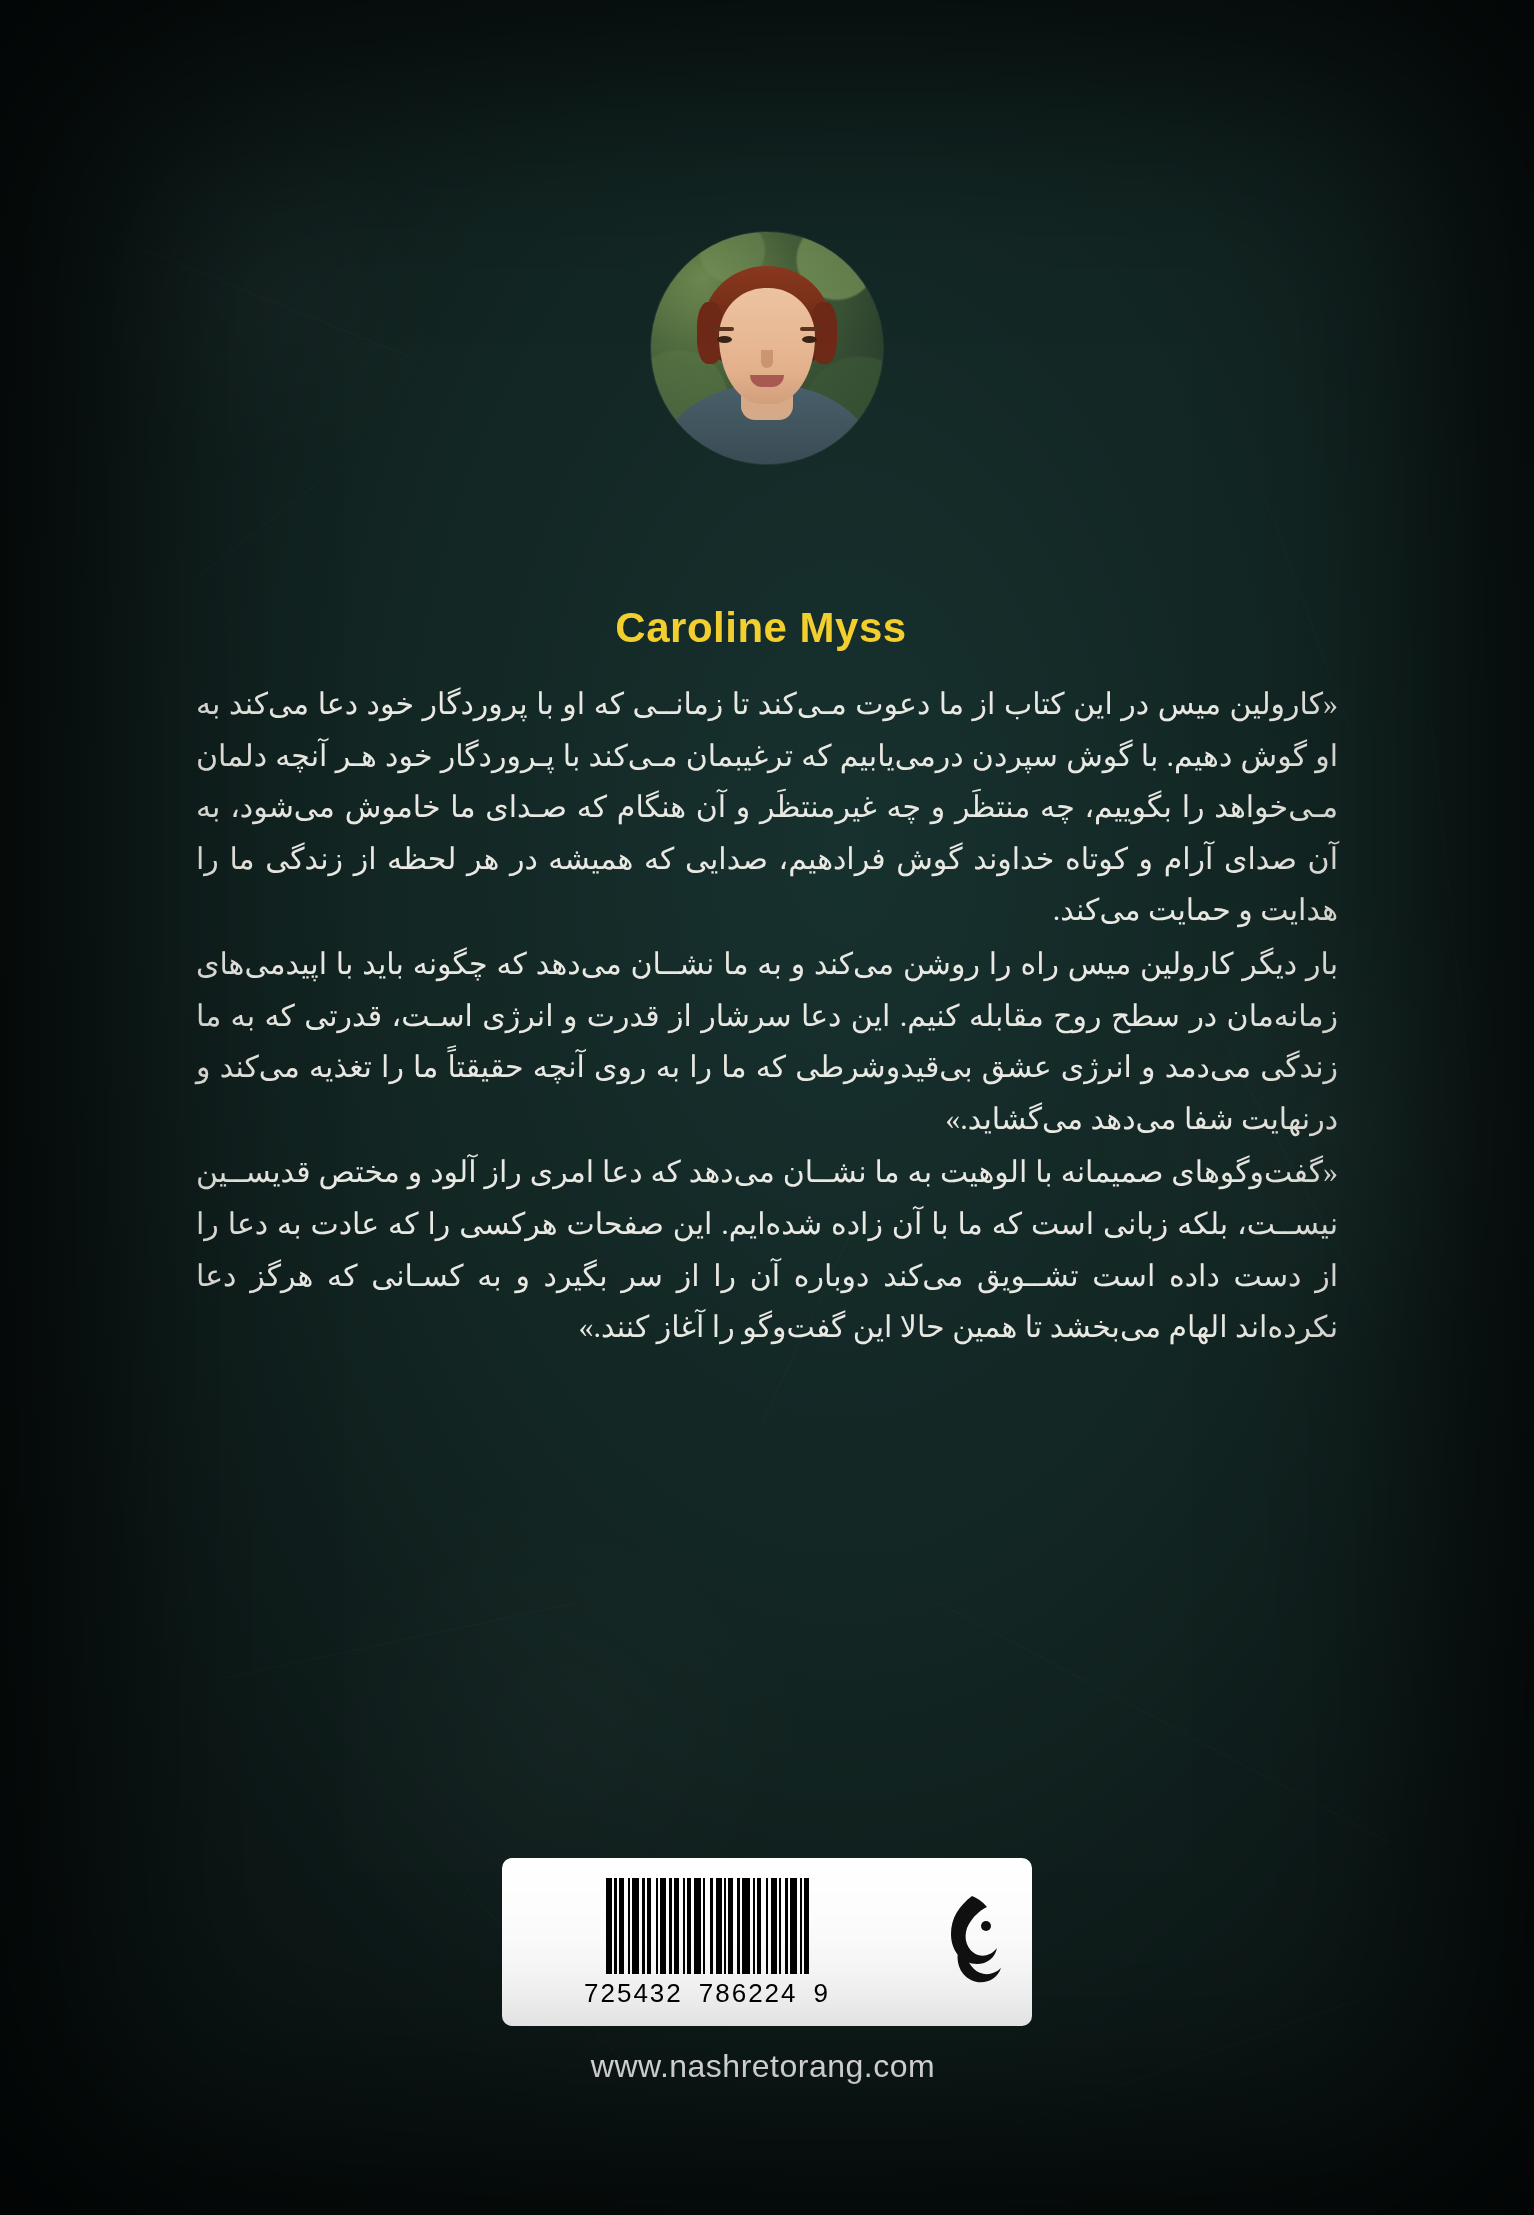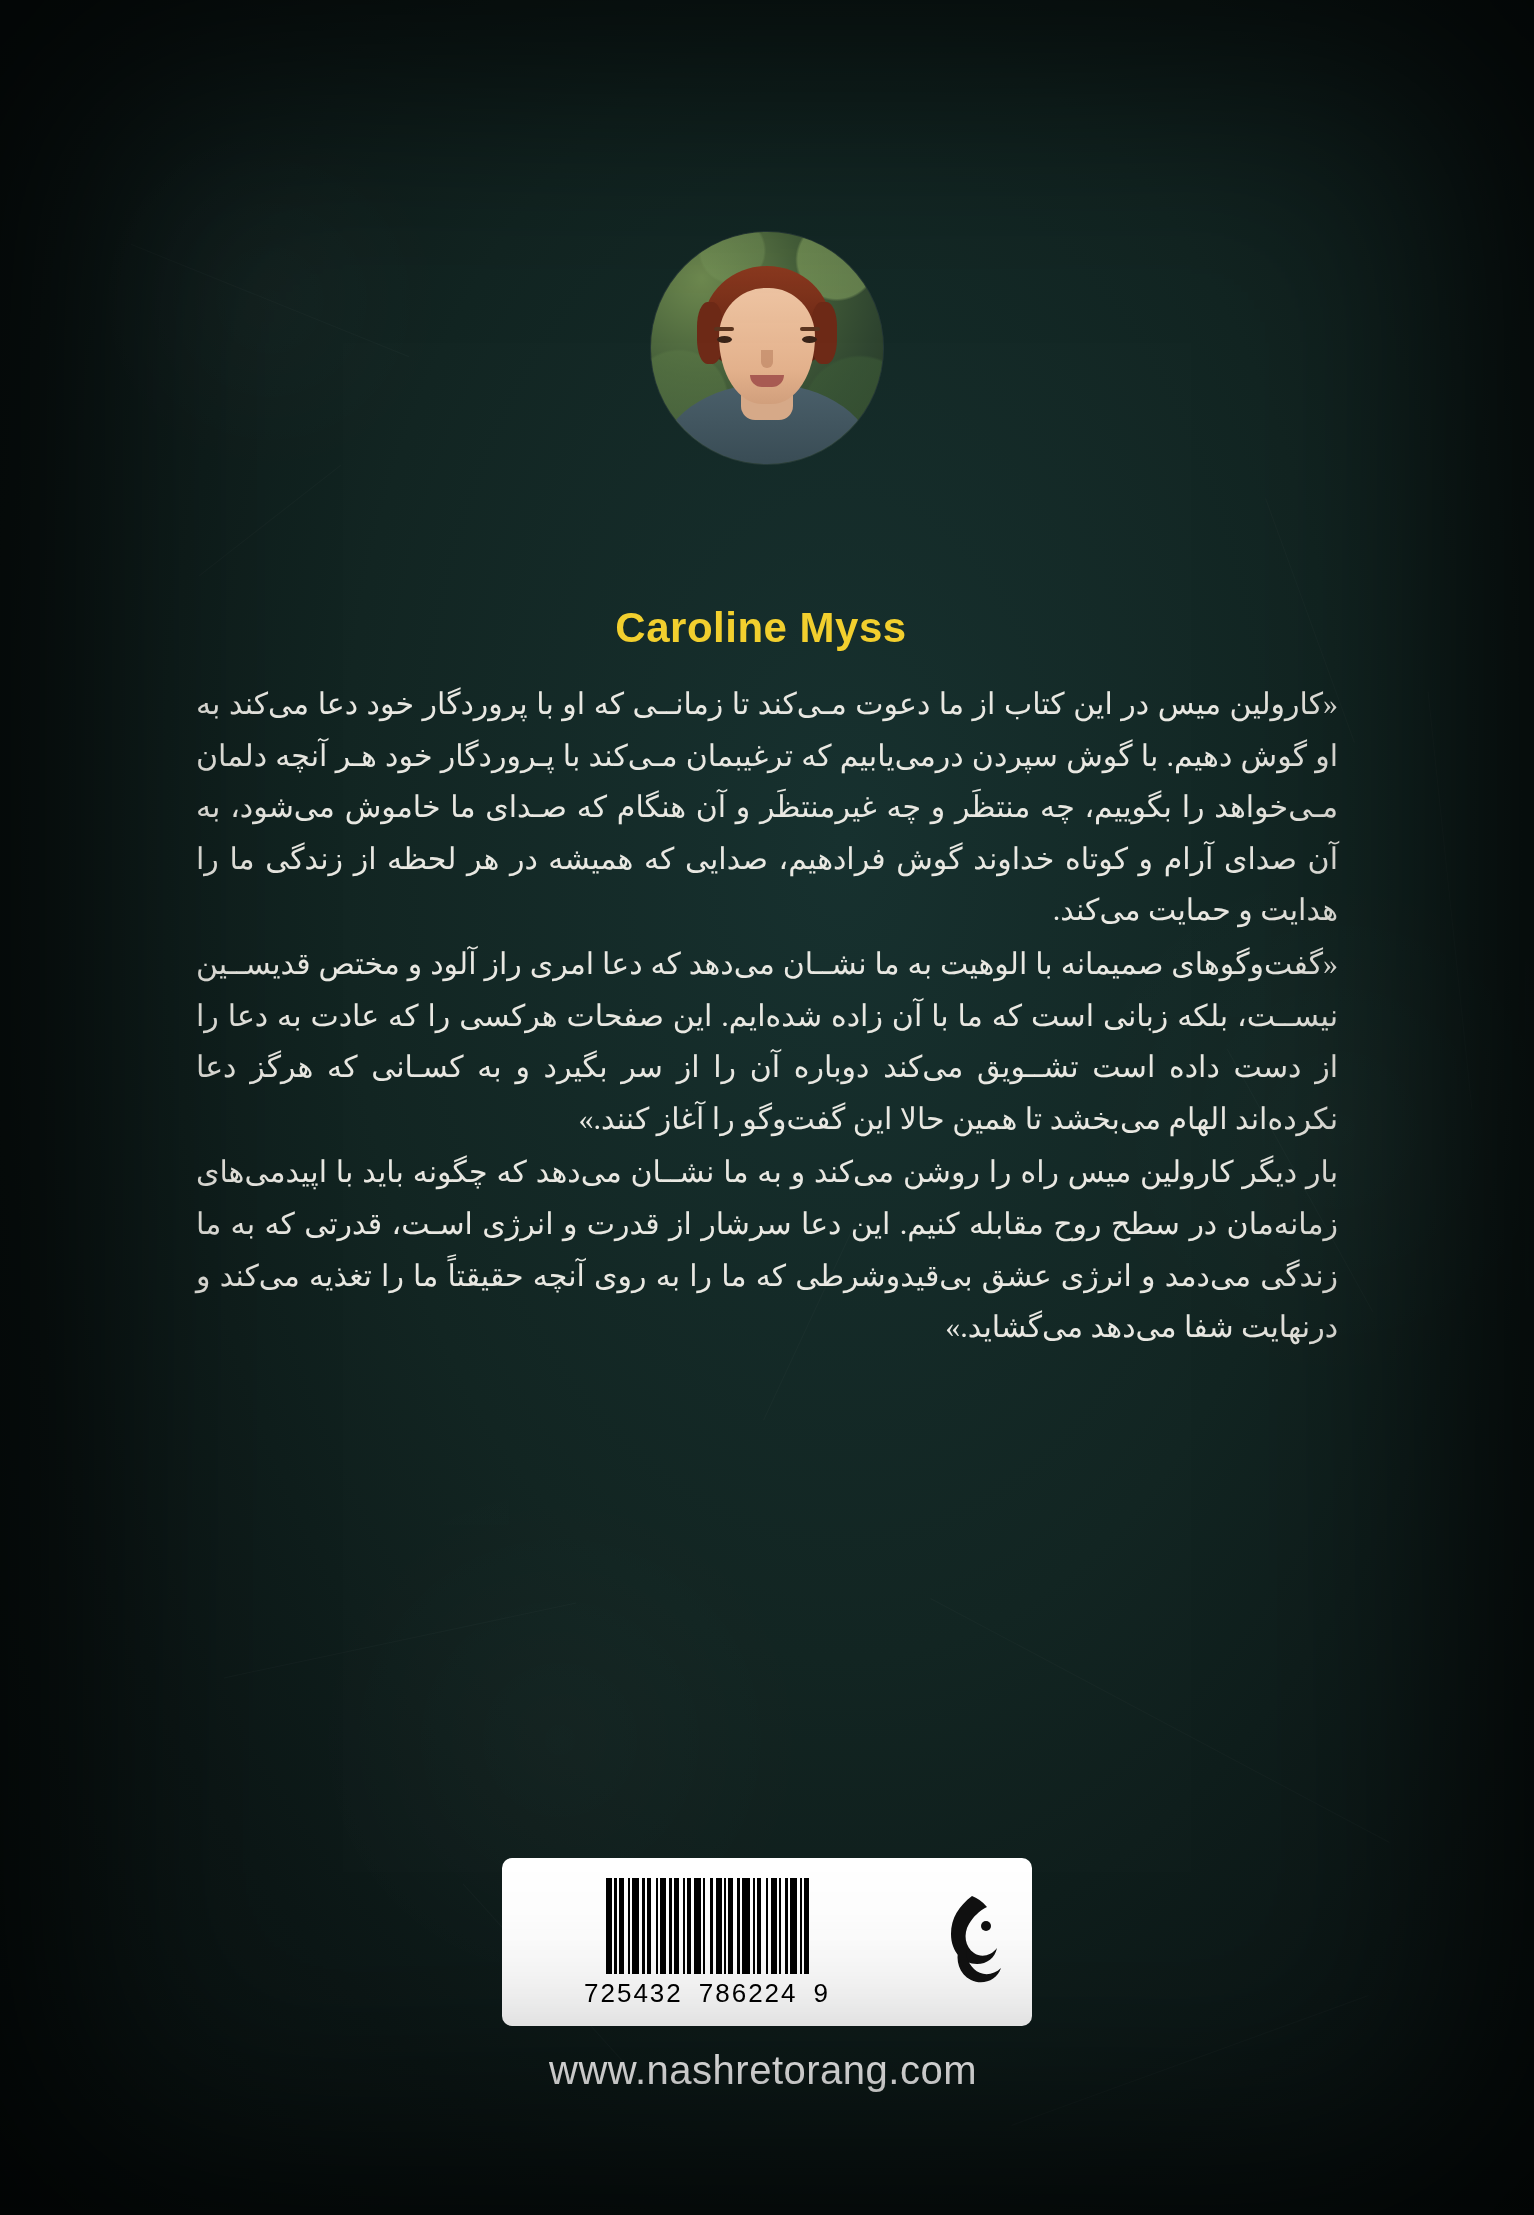--- a/index.html
+++ b/index.html
@@ -270,21 +270,21 @@
   }
 
   .website {
     position: absolute;
     left: 0;
     right: 8px;
     top: 2048px;
     text-align: center;
     color: #ffffff;
     font-family: "Liberation Sans", sans-serif;
-    font-size: 40px;
+    font-size: 32px;
     letter-spacing: 0.5px;
   }
 </style>
 </head>
 <body>
 
 <div class="cover">
 
   <div class="texture">
     <div class="blotch" style="left:60px;  top:120px;  width:420px; height:360px;"></div>
@@ -316,22 +316,22 @@
       <div class="p-eye r"></div>
       <div class="p-nose"></div>
       <div class="p-mouth"></div>
     </div>
   </div>
 
   <div class="author-name">Caroline Myss</div>
 
   <div class="blurb">
     <p>«کارولین میس در این کتاب از ما دعوت مـی‌کند تا زمانــی که او با پروردگار خود دعا می‌کند به او گوش دهیم. با گوش سپردن درمی‌یابیم که ترغیبمان مـی‌کند با پـروردگار خود هـر آنچه دلمان مـی‌خواهد را بگوییم، چه منتظَر و چه غیرمنتظَر و آن هنگام که صـدای ما خاموش می‌شود، به آن صدای آرام و کوتاه خداوند گوش فرادهیم، صدایی که همیشه در هر لحظه از زندگی ما را هدایت و حمایت می‌کند.</p>
+    <p>بار دیگر کارولین میس راه را روشن می‌کند و به ما نشــان می‌دهد که چگونه باید با اپیدمی‌های زمانه‌مان در سطح روح مقابله کنیم. این دعا سرشار از قدرت و انرژی اسـت، قدرتی که به ما زندگی می‌دمد و انرژی عشق بی‌قیدوشرطی که ما را به روی آنچه حقیقتاً ما را تغذیه می‌کند و درنهایت شفا می‌دهد می‌گشاید.»</p>
     <p>«گفت‌وگوهای صمیمانه با الوهیت به ما نشــان می‌دهد که دعا امری راز آلود و مختص قدیســین نیســت، بلکه زبانی است که ما با آن زاده شده‌ایم. این صفحات هرکسی را که عادت به دعا را از دست داده است تشــویق می‌کند دوباره آن را از سر بگیرد و به کسـانی که هرگز دعا نکرده‌اند الهام می‌بخشد تا همین حالا این گفت‌وگو را آغاز کنند.»</p>
-    <p>بار دیگر کارولین میس راه را روشن می‌کند و به ما نشــان می‌دهد که چگونه باید با اپیدمی‌های زمانه‌مان در سطح روح مقابله کنیم. این دعا سرشار از قدرت و انرژی اسـت، قدرتی که به ما زندگی می‌دمد و انرژی عشق بی‌قیدوشرطی که ما را به روی آنچه حقیقتاً ما را تغذیه می‌کند و درنهایت شفا می‌دهد می‌گشاید.»</p>
   </div>
 
   <div class="barcode-box">
     <div class="publisher-mark">
       <svg class="logo-svg" width="86" height="104" viewBox="0 0 86 104" aria-hidden="true">
         <path d="M43 6 C30 16 22 28 22 44 C22 62 34 74 48 74 C58 74 66 68 68 58 C62 66 52 68 45 63 C36 57 34 44 40 34 C44 27 50 21 58 17 C53 11 48 8 43 6 Z" fill="#111"></path>
         <path d="M30 58 C26 70 30 84 42 90 C54 96 68 90 72 78 C64 86 52 86 45 79 C38 72 36 64 38 56 Z" fill="#111"></path>
         <circle cx="57" cy="36" r="5" fill="#111"></circle>
       </svg>
     </div>

